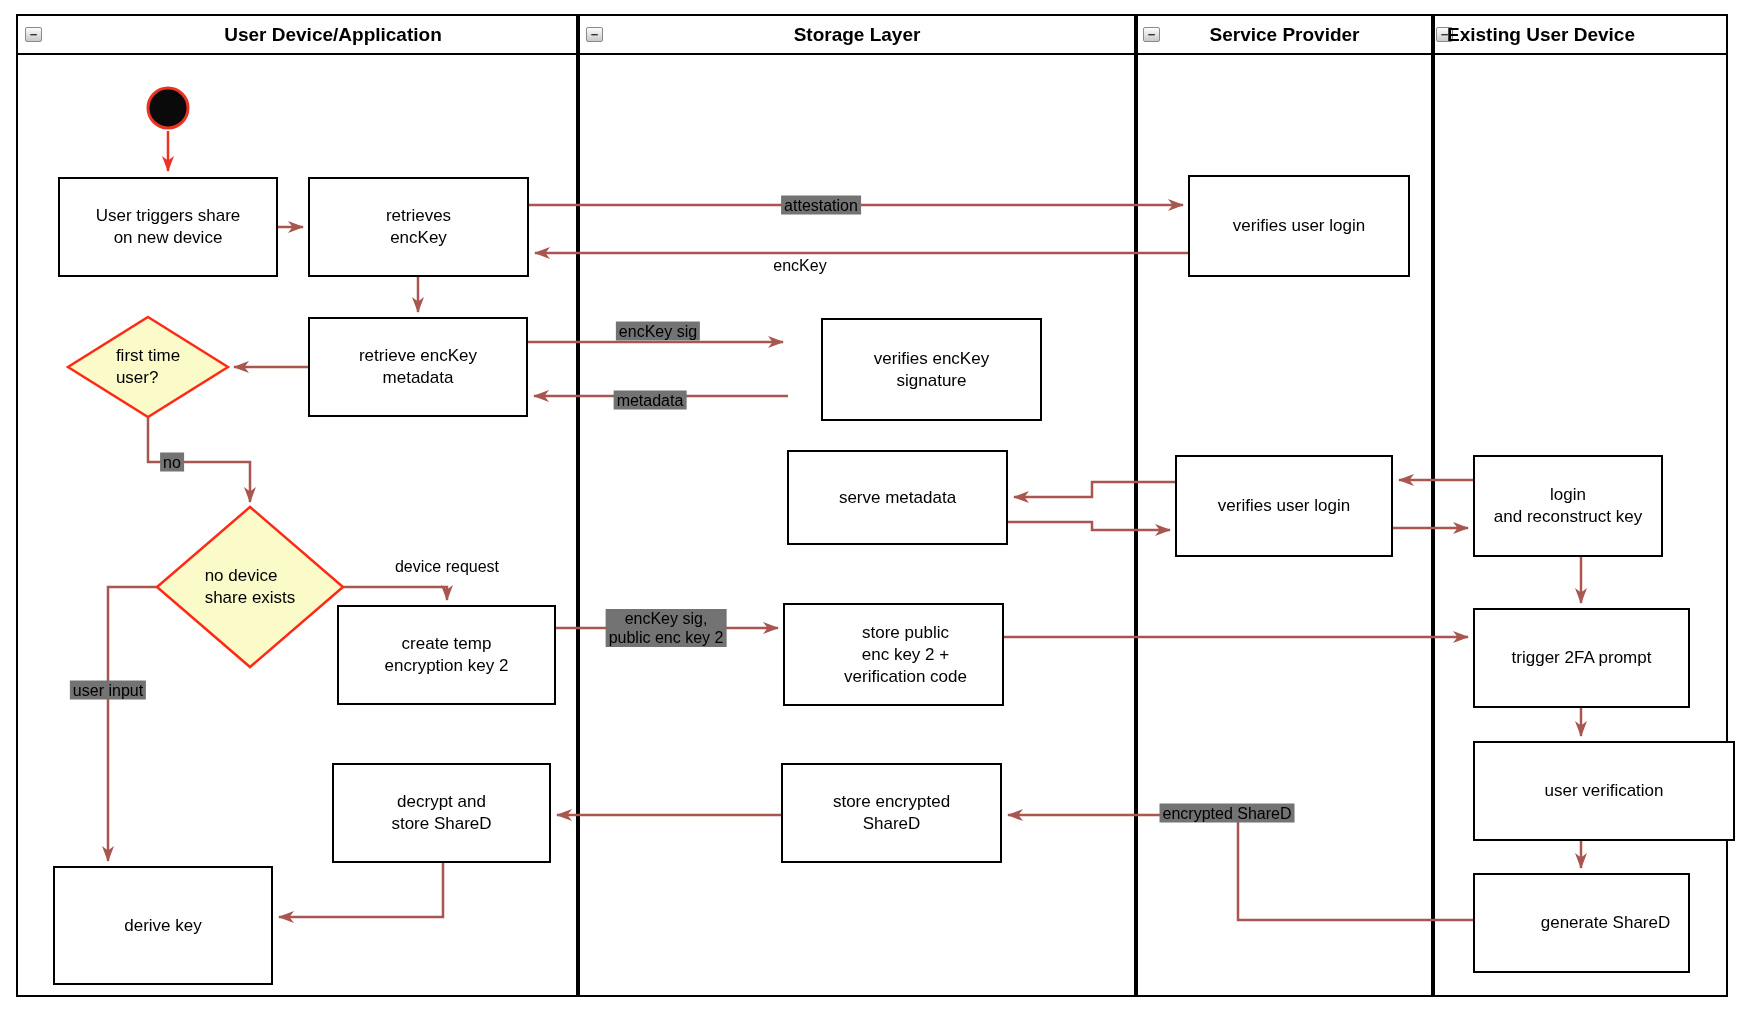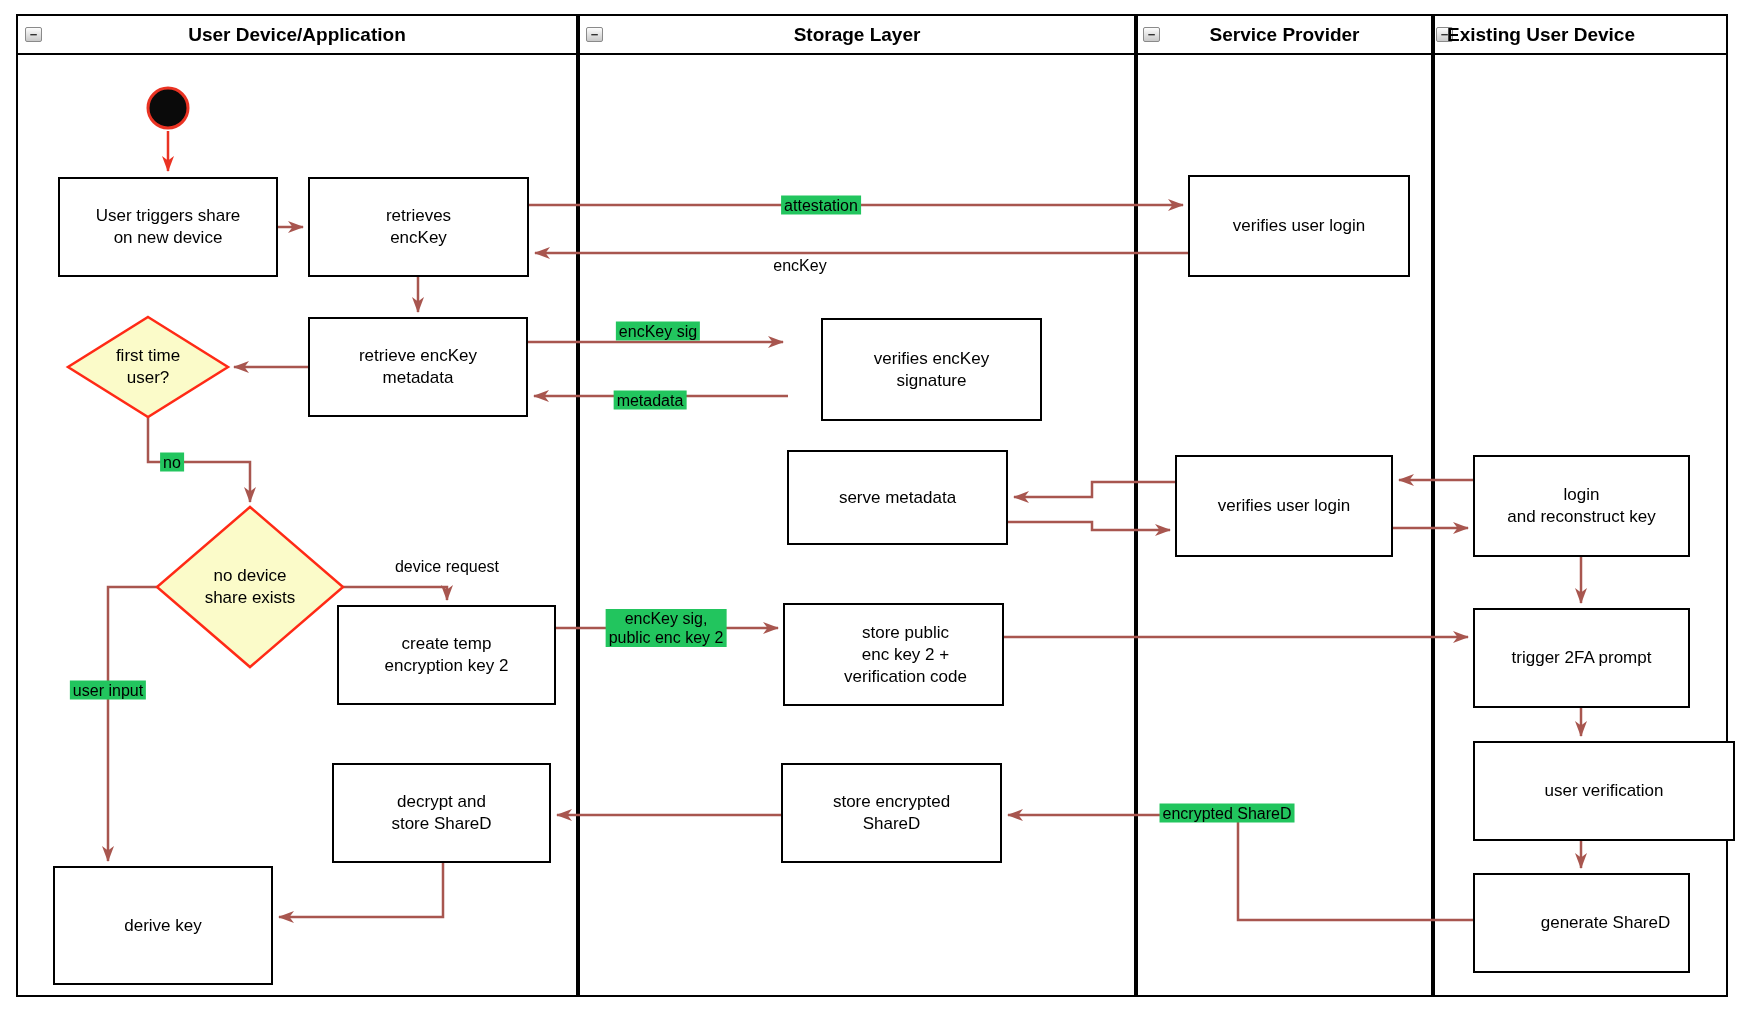--- a/index.html
+++ b/index.html
@@ -24,29 +24,29 @@
   
   #edges{position:absolute;left:0;top:0;z-index:2;}
   
   .node{
     position:absolute;box-sizing:border-box;border:2px solid #000;background:#fff;
     display:flex;align-items:center;justify-content:center;text-align:center;
     font-size:17px;line-height:22px;z-index:3;
   }
   .node span{white-space:pre-line;}
   .diamond-label{
-    position:absolute;display:flex;align-items:center;justify-content:center;text-align:center;
+    position:absolute;display:flex;align-items:center;justify-content:center;
     font-size:17px;line-height:22px;z-index:3;pointer-events:none;
   }
   .diamond-label span{white-space:pre-line;}
   
   .edge-label{
     position:absolute;transform:translate(-50%,-50%);
     font-size:16px;line-height:19px;text-align:center;white-space:pre-line;
-    background:#22c55e;padding:0 3px;z-index:4;
+    background:#737373;padding:0 3px;z-index:4;
   }
   .edge-label.nobg{background:transparent;}
 </style>
 </head>
 <body>
 
 <div id="canvas">
 
   <div class="lane-cell" style="left:16px;top:14px;width:562px;height:41px;"></div>
   <div class="lane-cell" style="left:578px;top:14px;width:558px;height:41px;"></div>
@@ -56,21 +56,21 @@
   <div class="lane-body" style="left:16px;top:55px;width:562px;height:942px;"></div>
   <div class="lane-body" style="left:578px;top:55px;width:558px;height:942px;"></div>
   <div class="lane-body" style="left:1136px;top:55px;width:297px;height:942px;"></div>
   <div class="lane-body" style="left:1433px;top:55px;width:295px;height:942px;"></div>
 
   <div class="collapse-icon" style="left:25px;top:27px;">−</div>
   <div class="collapse-icon" style="left:586px;top:27px;">−</div>
   <div class="collapse-icon" style="left:1143px;top:27px;">−</div>
   <div class="collapse-icon" style="left:1436px;top:27px;">−</div>
 
-  <div class="lane-title" style="left:16px;width:562px;">User Device/Application</div>
+  <div class="lane-title" style="left:16px;width:562px;padding-left:36px;">User Device/Application</div>
   <div class="lane-title" style="left:578px;width:558px;">Storage Layer</div>
   <div class="lane-title" style="left:1136px;width:297px;">Service Provider</div>
   <div class="lane-title" style="left:1447px;width:281px;justify-content:flex-start;">Existing User Device</div>
 
   <svg id="edges" width="1756" height="1026">
     <defs>
       <marker id="ah" markerWidth="16" markerHeight="12" refX="15" refY="6" orient="auto" markerUnits="userSpaceOnUse">
         <path d="M0,0 L16,6 L0,12 L4.5,6 Z" fill="#a8564f"></path>
       </marker>
       <marker id="ahred" markerWidth="16" markerHeight="12" refX="15" refY="6" orient="auto" markerUnits="userSpaceOnUse">
@@ -163,21 +163,21 @@
 ShareD</span>
     </div>
 
   <div class="node" style="left:1188px;top:175px;width:222px;height:102px;">
       <span>verifies user login</span>
     </div>
   <div class="node" style="left:1175px;top:455px;width:218px;height:102px;">
       <span>verifies user login</span>
     </div>
 
-  <div class="node" style="left:1473px;top:455px;width:217px;height:102px;align-items:center;">
+  <div class="node" style="left:1473px;top:455px;width:190px;height:102px;align-items:center;">
       <span>login
 and reconstruct key</span>
     </div>
   <div class="node" style="left:1473px;top:608px;width:217px;height:100px;">
       <span>trigger 2FA prompt</span>
     </div>
   <div class="node" style="left:1473px;top:741px;width:262px;height:100px;">
       <span>user verification</span>
     </div>
   <div class="node" style="left:1473px;top:873px;width:217px;height:100px;padding-left:48px;">

